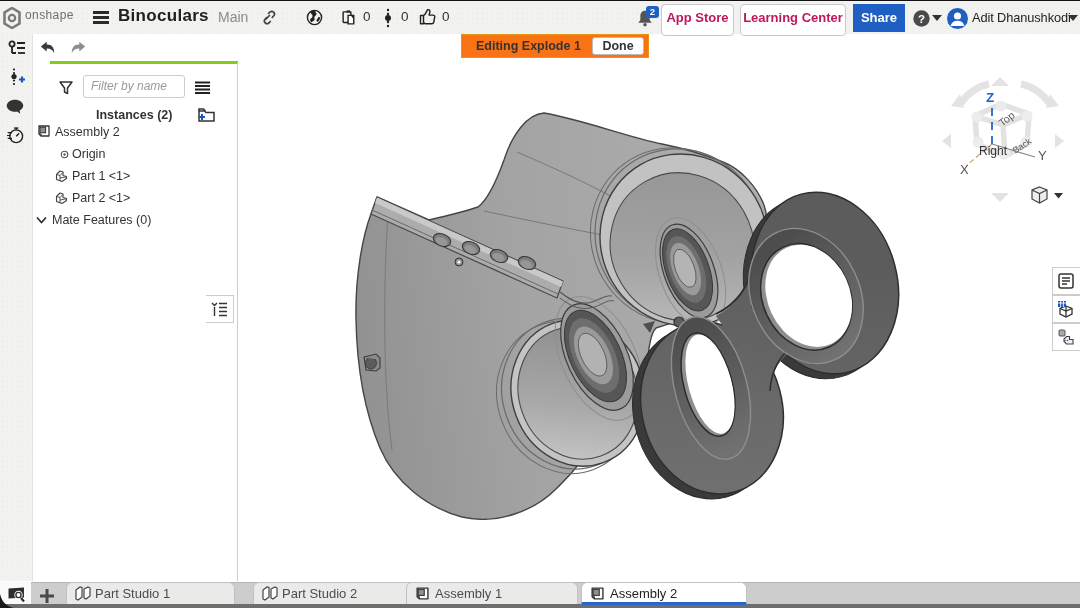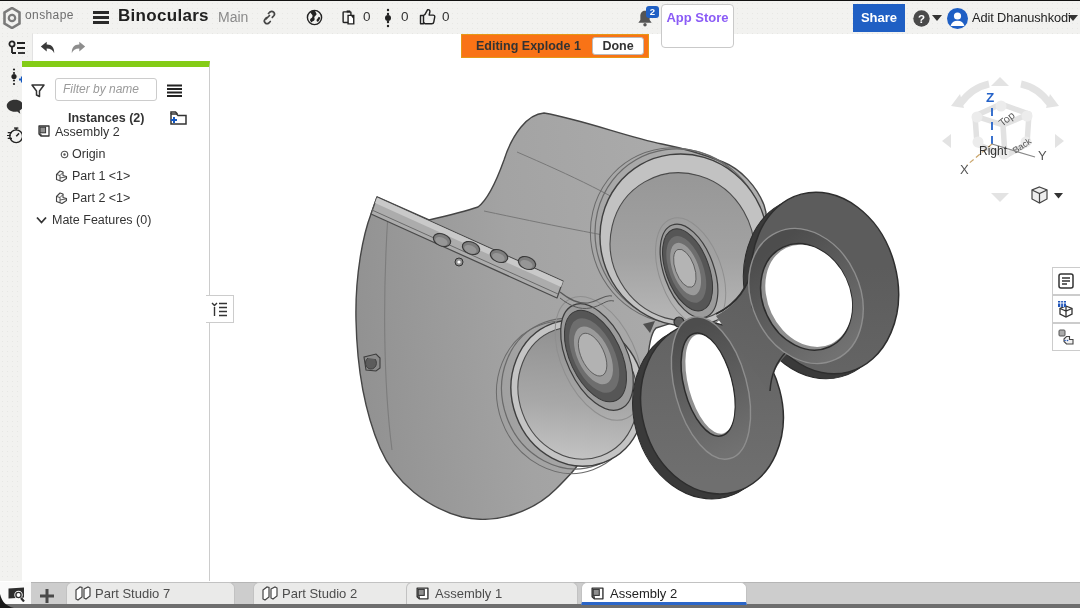--- a/index.html
+++ b/index.html
@@ -14,39 +14,39 @@
   #topbar { left:0; top:0; width:1080px; height:34px; border-top:1px solid #111; }
   #topbar .logo { left:3px; top:6px; }
   #onshape-txt { left:25px; top:7px; font-size:12px; color:#6e6e6e; letter-spacing:0.4px; }
   #hamburger { left:93px; top:10px; width:16px; height:13px; }
   #hamburger div { height:2.5px; background:#2a2a2a; margin-bottom:2.5px; }
   #doc-title { left:118px; top:5px; font-size:17px; font-weight:bold; color:#212121; letter-spacing:0.3px; }
   #doc-branch { left:218px; top:8px; font-size:14px; color:#8a8a8a; }
   #cnt1 { left:363px; top:8px; font-size:13.5px; color:#333; }
   #cnt2 { left:401px; top:8px; font-size:13.5px; color:#333; }
   #cnt3 { left:442px; top:8px; font-size:13.5px; color:#333; }
-  .tb-btn { top:3px; height:44px; background:#fff; border:1px solid #c9c9c9; border-radius:4px;
-    font-size:13px; color:#8b5cf6; font-weight:bold; text-align:center; line-height:26px; }
+  .tb-btn { top:3px; height:32px; background:#fff; border:1px solid #c9c9c9; border-radius:4px;
+    font-size:13px; color:#be185d; font-weight:bold; text-align:center; line-height:26px; }
   #btn-appstore { left:661px; width:73px; }
   #btn-learning { left:740px; width:106px; }
   #btn-share { left:853px; top:3px; width:52px; height:28px; background:#1f5fc4; border-radius:0;
     color:#fff; font-size:13px; font-weight:bold; text-align:center; line-height:28px; }
   #username { left:972px; top:9px; font-size:12.8px; color:#222; letter-spacing:-0.1px; }
 
   
   #leftstrip { left:0; top:34px; width:33px; height:547px; border-right:1px solid #e2e2e2; }
   #banner { left:461px; top:34px; width:188px; height:24px; background:#f97316; border:1px solid #e59816;
     font-size:12.5px; font-weight:bold; color:#333; line-height:22px; padding-left:14px; }
   #banner-done { position:absolute; right:4px; top:2px; width:52px; height:18px; background:#fff;
     border:1px solid #bbb; border-radius:3px; font-size:12.5px; font-weight:bold; color:#333;
     text-align:center; line-height:16px; }
 
   
-  #leftpanel { left:22px; top:61px; width:188px; height:520px; background:#fff;
-    border-top:6px solid #84cc16; border-right:1px solid #ccc; }
+  #leftpanel { left:50px; top:61px; width:188px; height:520px; background:#fff;
+    border-top:3px solid #84cc16; border-right:1px solid #ccc; }
   #filterbox { position:absolute; left:33px; top:11px; width:102px; height:23px; border:1px solid #ccc;
     border-radius:3px; font-size:12px; font-style:italic; color:#9a9a9a; line-height:21px; padding-left:7px;
     overflow:hidden; white-space:nowrap; }
   .treerow { position:absolute; left:0; font-size:12.5px; color:#333; white-space:nowrap; }
   #flyout { left:206px; top:295px; width:28px; height:28px; background:#fff; border:1px solid #ccc; border-left:none; }
 
   
   .rbtn { left:1052px; width:28px; height:28px; background:#fff; border:1px solid #ccc; border-right:none; }
 
   
@@ -113,20 +113,21 @@
     <path d="M2 10 h4 v11 h-4 z M6 19 l2 2 h9 c1.5 0 2.5 -1 2.7 -2.2 l1.3 -7 c0.2 -1.2 -0.8 -2.3 -2 -2.3 h-5.5 l1 -4.5 c0.3 -1.5 -0.8 -2.8 -2.2 -2.8 l-0.8 0 L8 8.5 L6 10 Z" fill="none" stroke="#222" stroke-width="1.9" stroke-linejoin="round"></path>
   </svg>
   <div id="cnt3" class="abs">0</div>
 
   <svg class="abs" style="left:637px;top:8px;" width="16" height="18" viewBox="0 0 24 26">
     <path d="M12 2 C7 2 5 6 5 10 L5 16 L2 20 L22 20 L19 16 L19 10 C19 6 17 2 12 2 Z" fill="#555"></path>
     <circle cx="12" cy="23" r="2.6" fill="#555"></circle>
   </svg>
   <div class="abs" style="left:646px;top:5px;width:13px;height:12px;background:#1f5fc4;border-radius:3px;color:#fff;font-size:9.5px;font-weight:bold;text-align:center;line-height:12px;">2</div>
   <div id="btn-appstore" class="abs tb-btn">App Store</div>
+  <div id="btn-learning" class="abs tb-btn">Learning Center</div>
   <div id="btn-share" class="abs">Share</div>
 
   <svg class="abs" style="left:913px;top:9px;" width="17" height="17" viewBox="0 0 17 17">
     <circle cx="8.5" cy="8.5" r="8.2" fill="#4a4a4a"></circle>
     <text x="8.5" y="12.5" font-size="11.5" font-weight="bold" fill="#fff" text-anchor="middle" font-family="Liberation Sans">?</text>
   </svg>
   <svg class="abs" style="left:932px;top:14px;" width="10" height="7" viewBox="0 0 10 7">
       <path d="M0 0 L10 0 L5 6 Z" fill="#333"></path>
     </svg>
 
@@ -482,21 +483,21 @@
   <path d="M13 11 L16 14.5" stroke="#2e2e2e" stroke-width="2.2"></path>
 </svg>
 <svg class="abs" style="left:40px;top:589px;z-index:4;" width="14" height="14" viewBox="0 0 14 14">
   <path d="M7 0 V14 M0 7 H14" stroke="#4a4a4a" stroke-width="3"></path>
 </svg>
 <div class="tab abs" style="left:66px;width:169px;">
     <span class="ticon"><svg width="16" height="15" viewBox="0 0 16 15">
         <path d="M1 4 L5 1 L7 1.5 L7 11 L3 14 L1 13 Z" fill="#fff" stroke="#444" stroke-width="1.2"></path>
         <path d="M9 3 L13 1 L15 2 L15 10 L11 13 L9 12 Z" fill="#fff" stroke="#444" stroke-width="1.2"></path>
       </svg></span>
-    <span class="tlabel">Part Studio 7</span>
+    <span class="tlabel">Part Studio 1</span>
   </div>
 <div class="tab abs" style="left:253px;width:167px;text-align:center;">
     <span class="ticon"><svg width="16" height="15" viewBox="0 0 16 15">
         <path d="M1 4 L5 1 L7 1.5 L7 11 L3 14 L1 13 Z" fill="#fff" stroke="#444" stroke-width="1.2"></path>
         <path d="M9 3 L13 1 L15 2 L15 10 L11 13 L9 12 Z" fill="#fff" stroke="#444" stroke-width="1.2"></path>
       </svg></span>
     <span class="tlabel">Part Studio 2</span>
   </div>
 <div class="tab abs" style="left:406px;width:172px;">
     <span class="ticon"><svg width="14" height="14" viewBox="0 0 13 13">

